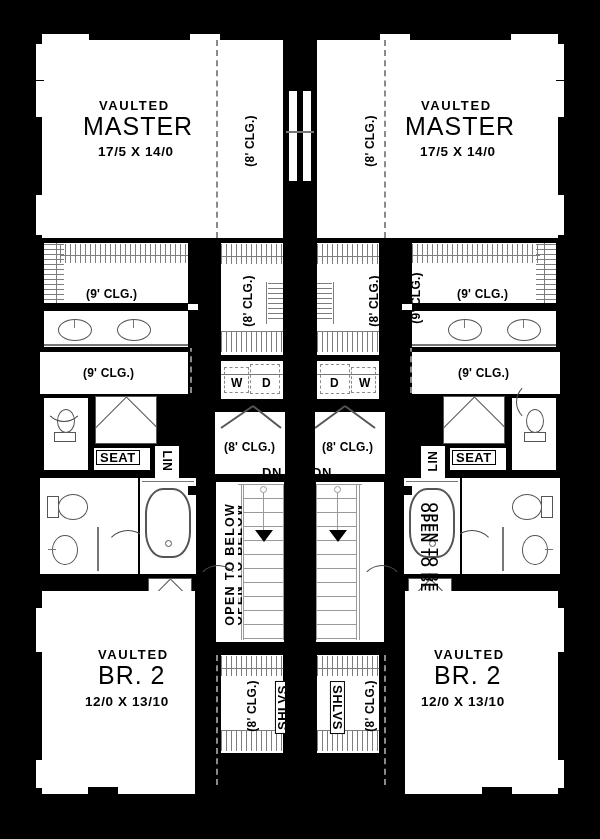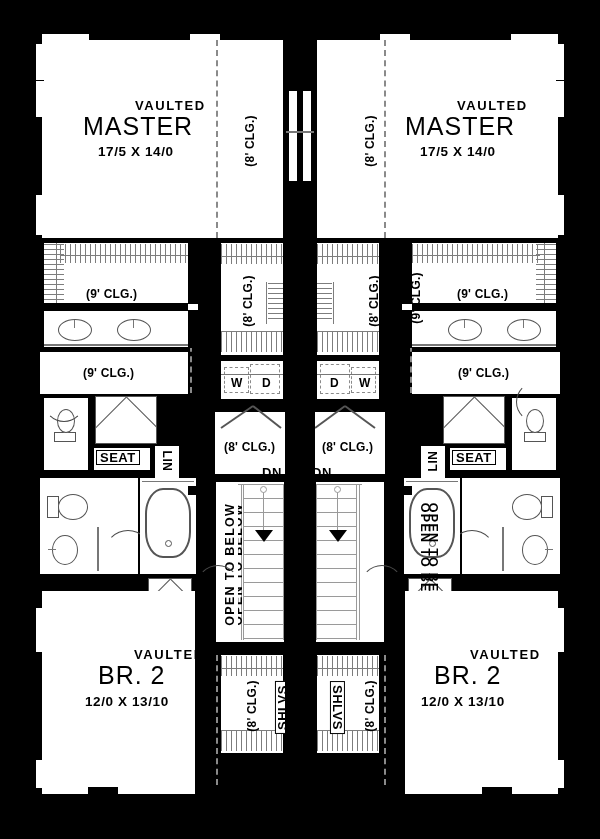--- a/index.html
+++ b/index.html
@@ -18,21 +18,21 @@
   
   .w  { position: absolute; background: #ffffff; }      
   .b  { position: absolute; background: #000000; }      
   .lbl{ position: absolute; color: #000; white-space: nowrap;
         font-weight: bold; letter-spacing: .5px; line-height: 1; }
   .rot{ transform-origin: 50% 50%; }
   .rot-ccw { transform: rotate(-90deg); }
   .rot-cw  { transform: rotate(90deg); }
 
   .room-name  { font-size: 25px; font-weight: normal; letter-spacing: 1px; }
-  .room-vault { font-size: 13px; font-weight: bold; letter-spacing: 1.6px; margin-left: 36px; }
+  .room-vault { font-size: 13px; font-weight: bold; letter-spacing: 1.6px; }
   .room-dim   { font-size: 13.5px; font-weight: bold; letter-spacing: .6px; }
   .clg        { font-size: 12px; font-weight: bold; letter-spacing: .2px; }
   .tiny       { font-size: 12px; font-weight: bold; }
   .boxlbl     { font-size: 13px; font-weight: bold; background:#fff;
                 border:1.5px solid #000; padding:0 3px; letter-spacing:.5px; }
   .opentxt    { font-size: 12.5px; font-weight: bold; letter-spacing: 1.3px; }
 
   
   .vaultline { position: absolute; border-left: 2px dashed #8a8a8a; }
 

